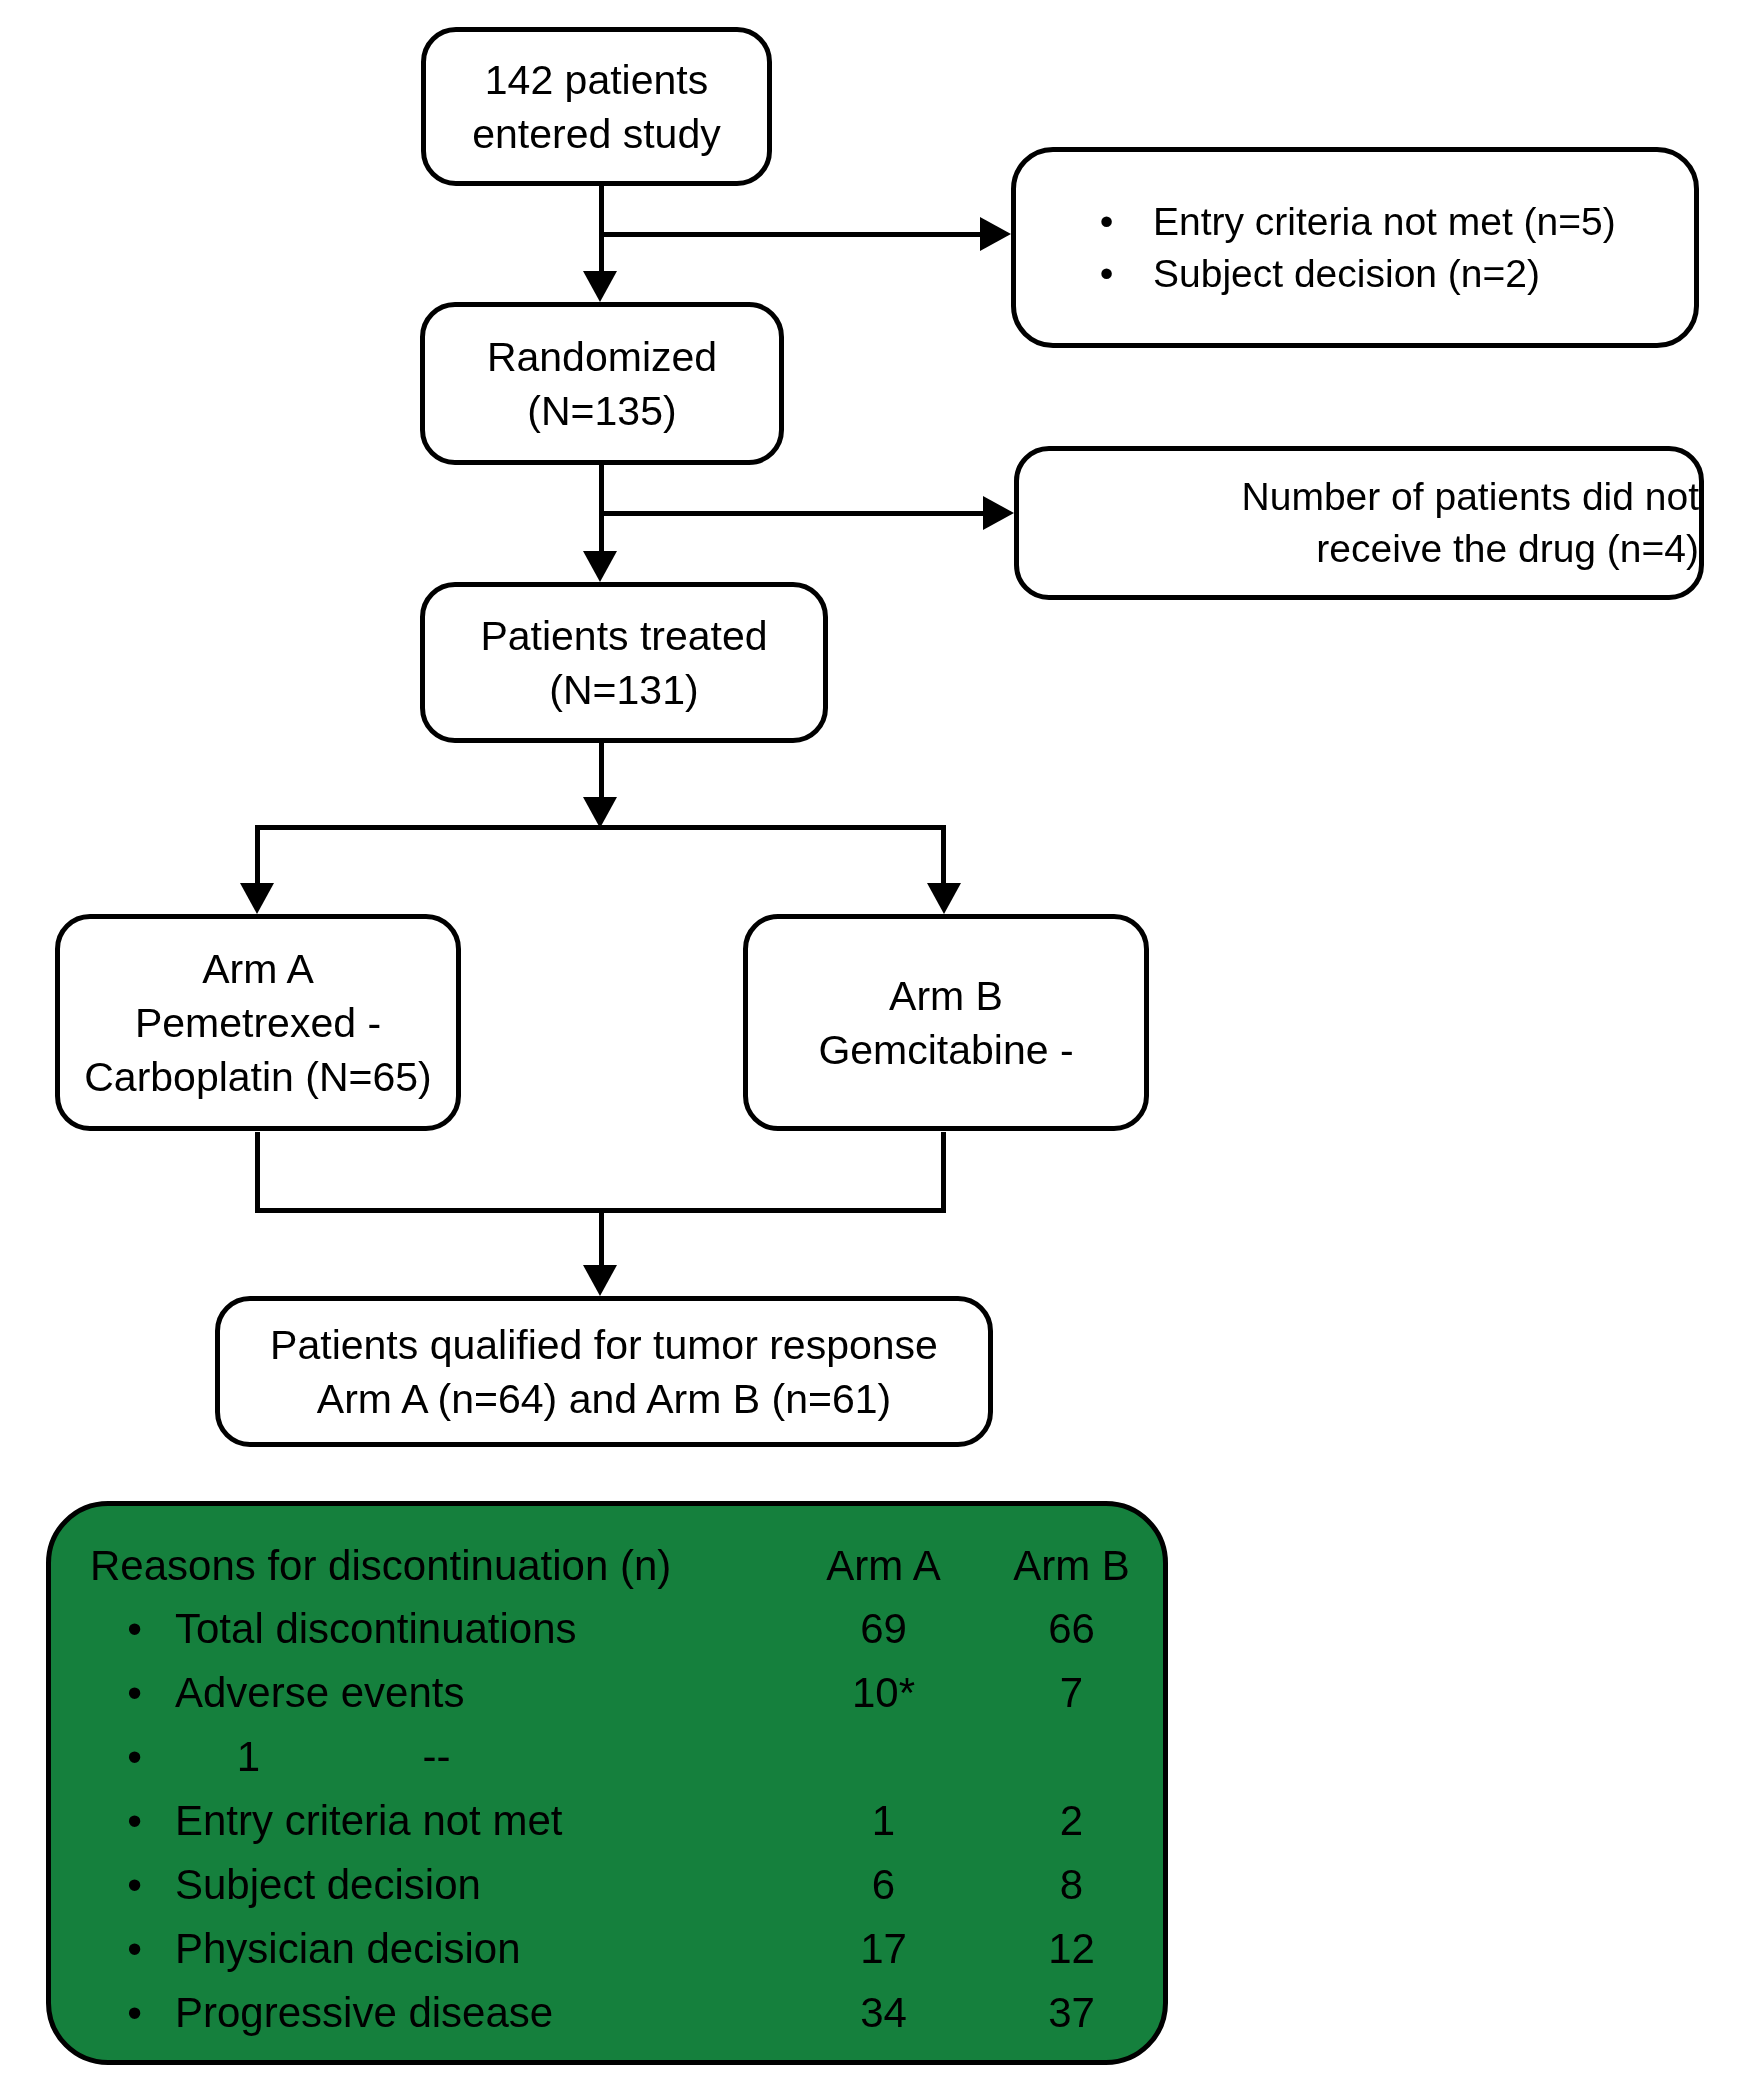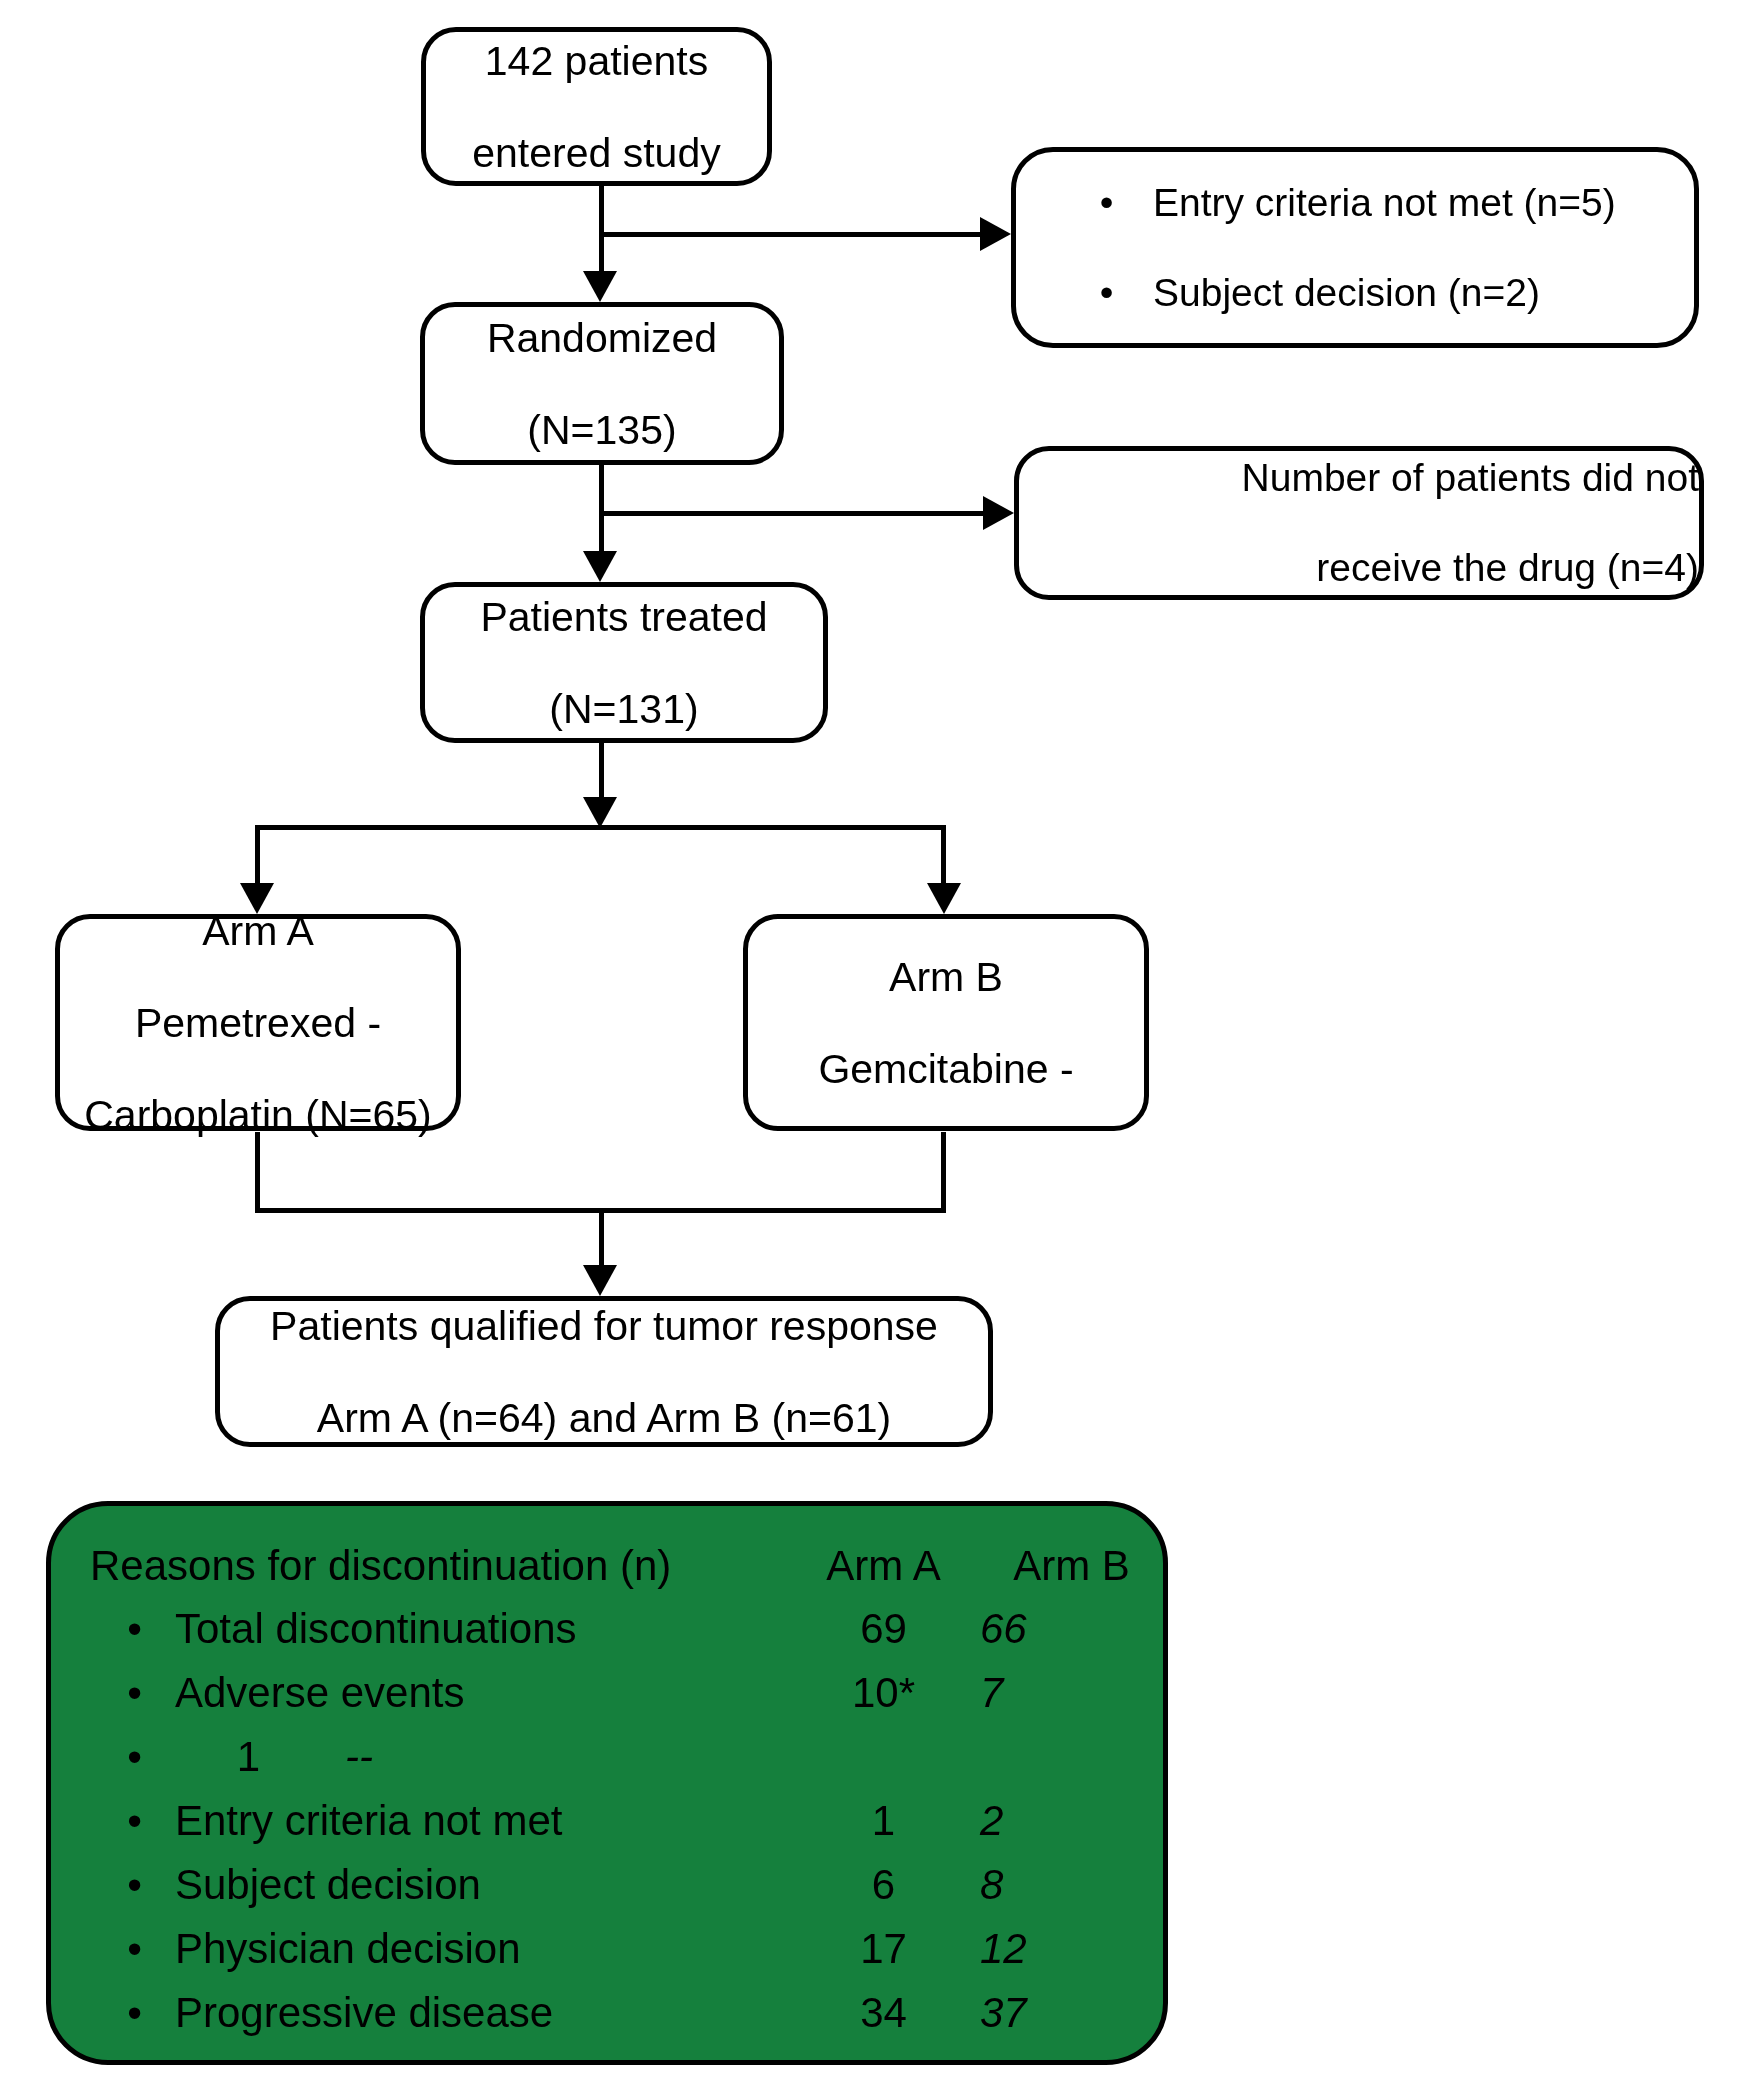--- a/index.html
+++ b/index.html
@@ -6,21 +6,21 @@
   .canvas{
     position:relative;width:1738px;height:2099px;background:#ffffff;
     font-family:"Liberation Sans","DejaVu Sans",sans-serif;color:#000;
     overflow:hidden;
   }
   
   .fbox{
     position:absolute;box-sizing:border-box;background:#fff;
     border:5.8px solid #000;border-radius:35px;
     display:flex;flex-direction:column;justify-content:center;align-items:center;
-    font-size:41px;line-height:54px;text-align:center;gap:38px;
+    font-size:41px;line-height:54px;text-align:center;
   }
   .fbox .ln{white-space:nowrap;}
   .leftbox{align-items:stretch;text-align:left;font-size:39px;line-height:52px;}
   .sf-title{margin-left:31px;white-space:nowrap;}
   .sf-item{display:flex;margin-left:73px;white-space:nowrap;}
   .sf-item .dot{width:35px;text-align:center;flex:0 0 auto;}
   .sf-item .itxt{margin-left:29px;}
   
   .vline{position:absolute;width:4.8px;background:#000;}
   .hline{position:absolute;height:4.8px;background:#000;}
@@ -37,21 +37,21 @@
     font-size:42px;padding:29px 0 0 39px;
   }
   .thead{display:flex;align-items:center;height:62px;}
   .thead .hlabel{width:697px;white-space:nowrap;}
   .thead .hca{width:193px;text-align:center;white-space:nowrap;}
   .thead .hcb{width:183px;text-align:center;white-space:nowrap;}
   .trow{display:flex;align-items:center;height:64px;}
   .trow .bullet{width:35px;margin-left:27px;text-align:center;flex:0 0 auto;}
   .trow .rlabel{margin-left:23px;width:612px;white-space:nowrap;}
   .trow .va{width:193px;text-align:center;white-space:nowrap;}
-  .trow .vb{width:183px;text-align:left;white-space:nowrap;font-style:italic;}
+  .trow .vb{width:183px;text-align:center;white-space:nowrap;}
 </style>
 </head>
 <body>
 
 <div class="canvas">
 
   <div class="vline" style="left:599px;top:186px;height:85px;"></div>
   <div class="ah-down" style="left:583px;top:271px;"></div>
 
   <div class="hline" style="left:601px;top:232px;width:381px;"></div>

